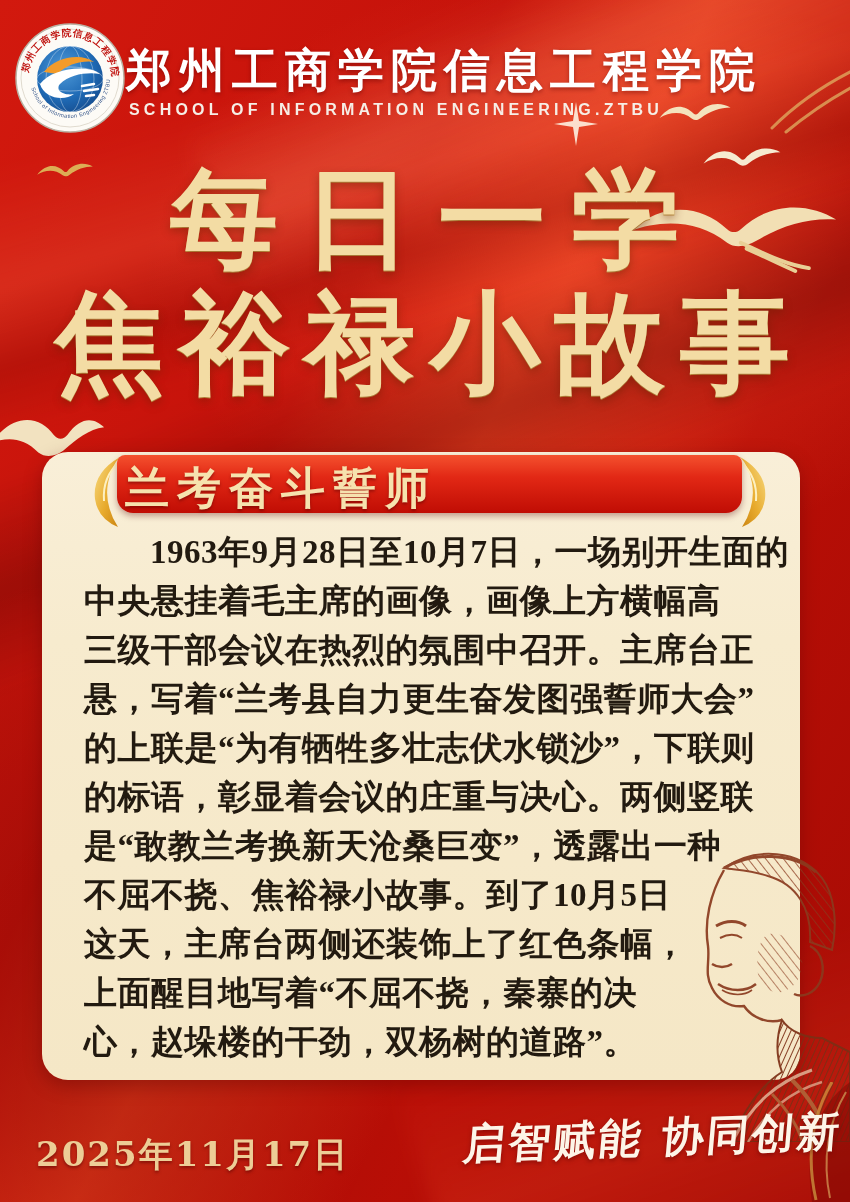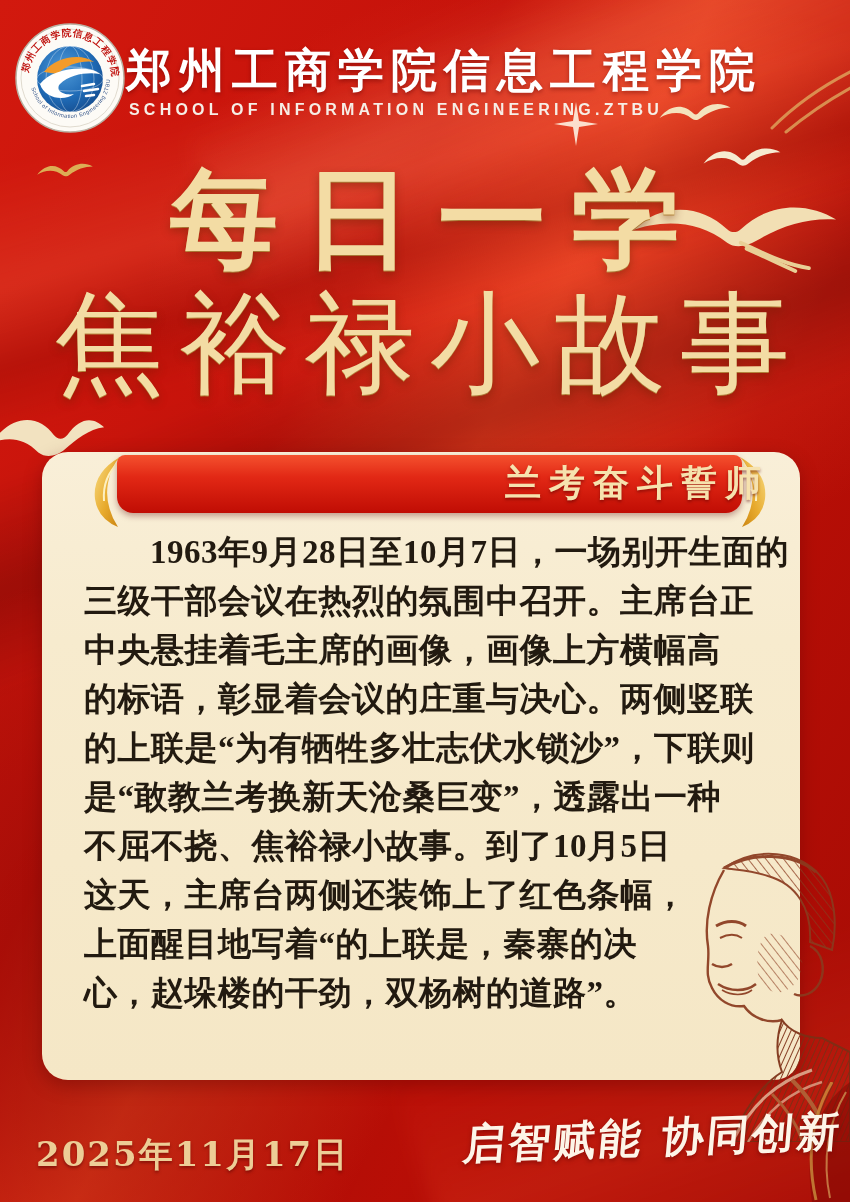--- a/index.html
+++ b/index.html
@@ -31,34 +31,34 @@
   .school-en{position:absolute;left:129px;top:101px;font-size:16px;font-weight:700;
     color:#f6eee6;letter-spacing:4.2px;white-space:nowrap;}
 
   
   .title1{position:absolute;left:0;top:148px;width:100%;text-align:center;
     font-family:"DejaVu Serif","Liberation Serif",serif;
     font-size:108px;line-height:140px;font-weight:900;color:#f3dca4;letter-spacing:26px;text-indent:26px;
     text-shadow:0 4px 10px rgba(100,30,0,.45),0 1px 0 #caa14e;}
   .title2{position:absolute;left:0;top:268px;width:100%;text-align:center;
     font-family:"DejaVu Serif","Liberation Serif",serif;
-    font-size:110px;line-height:150px;font-weight:400;color:#f3dca4;letter-spacing:15px;text-indent:10px;
+    font-size:110px;line-height:150px;font-weight:700;color:#f3dca4;letter-spacing:15px;text-indent:10px;
     text-shadow:0 4px 10px rgba(100,30,0,.45),0 1px 0 #caa14e;}
 
   
   .card{position:absolute;left:42px;top:452px;width:758px;height:628px;
     background:linear-gradient(180deg,#f9efd8 0%,#f7ebce 30%,#f5e7c6 100%);
     border-radius:26px;box-shadow:0 6px 18px rgba(80,0,0,.35);}
   .banner{position:absolute;left:117px;top:455px;width:625px;height:58px;
     background:linear-gradient(180deg,#f4512e 0%,#e22815 38%,#c00d04 100%);
     border-radius:8px 8px 16px 16px;box-shadow:0 3px 6px rgba(90,0,0,.35);}
-  .banner-title{position:absolute;left:0;top:4px;width:100%;text-align:right;
-    font-family:"DejaVu Serif","Liberation Serif",serif;
-    font-size:36px;font-weight:900;color:#f6e2ae;letter-spacing:8px;text-indent:8px;
-    text-shadow:0 2px 3px rgba(90,0,0,.5);margin-left:27px;}
+  .banner-title{position:absolute;left:0;top:4px;width:100%;text-align:left;
+    font-family:"DejaVu Serif","Liberation Serif",serif;
+    font-size:44px;font-weight:900;color:#f6e2ae;letter-spacing:8px;text-indent:8px;
+    text-shadow:0 2px 3px rgba(90,0,0,.5);}
   .curl{position:absolute;top:457px;width:34px;height:70px;}
   .curl.left{left:88px;}
   .curl.right{left:738px;transform:scaleX(-1);}
 
   .card-body{position:absolute;left:84px;top:528px;width:692px;}
   .body-line{font-family:Liberation Serif, serif;
     font-size:33px;line-height:49px;font-weight:700;color:#221a10;
     letter-spacing:.5px;white-space:nowrap;}
   .body-line:first-child{text-indent:2em;}
 
@@ -171,28 +171,29 @@
   <svg class="curl right" viewBox="0 0 34 70">
     <path d="M32,0 Q4,16 7,42 Q10,62 30,70 Q16,48 20,26 Q23,9 32,0 Z" fill="url(#gold)"></path>
     <path d="M32,4 Q14,20 16,44" stroke="#fdf0c0" stroke-width="2" fill="none"></path>
   </svg>
   <div class="banner">
     <div class="banner-title">兰考奋斗誓师</div>
   </div>
 
   <div class="card-body">
     <div class="body-line">1963年9月28日至10月7日，一场别开生面的</div>
+    <div class="body-line">中央悬挂着毛主席的画像，画像上方横幅高</div>
     <div class="body-line">三级干部会议在热烈的氛围中召开。主席台正</div>
-    <div class="body-line">中央悬挂着毛主席的画像，画像上方横幅高</div>
+    <div class="body-line">悬，写着“兰考县自力更生奋发图强誓师大会”</div>
+    <div class="body-line">的上联是“为有牺牲多壮志伏水锁沙”，下联则</div>
     <div class="body-line">的标语，彰显着会议的庄重与决心。两侧竖联</div>
-    <div class="body-line">的上联是“为有牺牲多壮志伏水锁沙”，下联则</div>
     <div class="body-line">是“敢教兰考换新天沧桑巨变”，透露出一种</div>
     <div class="body-line">不屈不挠、焦裕禄小故事。到了10月5日</div>
     <div class="body-line">这天，主席台两侧还装饰上了红色条幅，</div>
-    <div class="body-line">上面醒目地写着“的上联是，秦寨的决</div>
+    <div class="body-line">上面醒目地写着“不屈不挠，秦寨的决</div>
     <div class="body-line">心，赵垛楼的干劲，双杨树的道路”。</div>
   </div>
 
   <svg class="portrait" viewBox="0 0 178 300">
     <defs>
       <pattern id="hatch" width="7" height="7" patternTransform="rotate(-38)" patternUnits="userSpaceOnUse">
         <line x1="0" y1="0" x2="0" y2="7" stroke="#8a3a1e" stroke-width="1.6"></line>
       </pattern>
       <pattern id="hatch2" width="5" height="5" patternTransform="rotate(24)" patternUnits="userSpaceOnUse">
         <line x1="0" y1="0" x2="0" y2="5" stroke="#7c2f15" stroke-width="2"></line>

